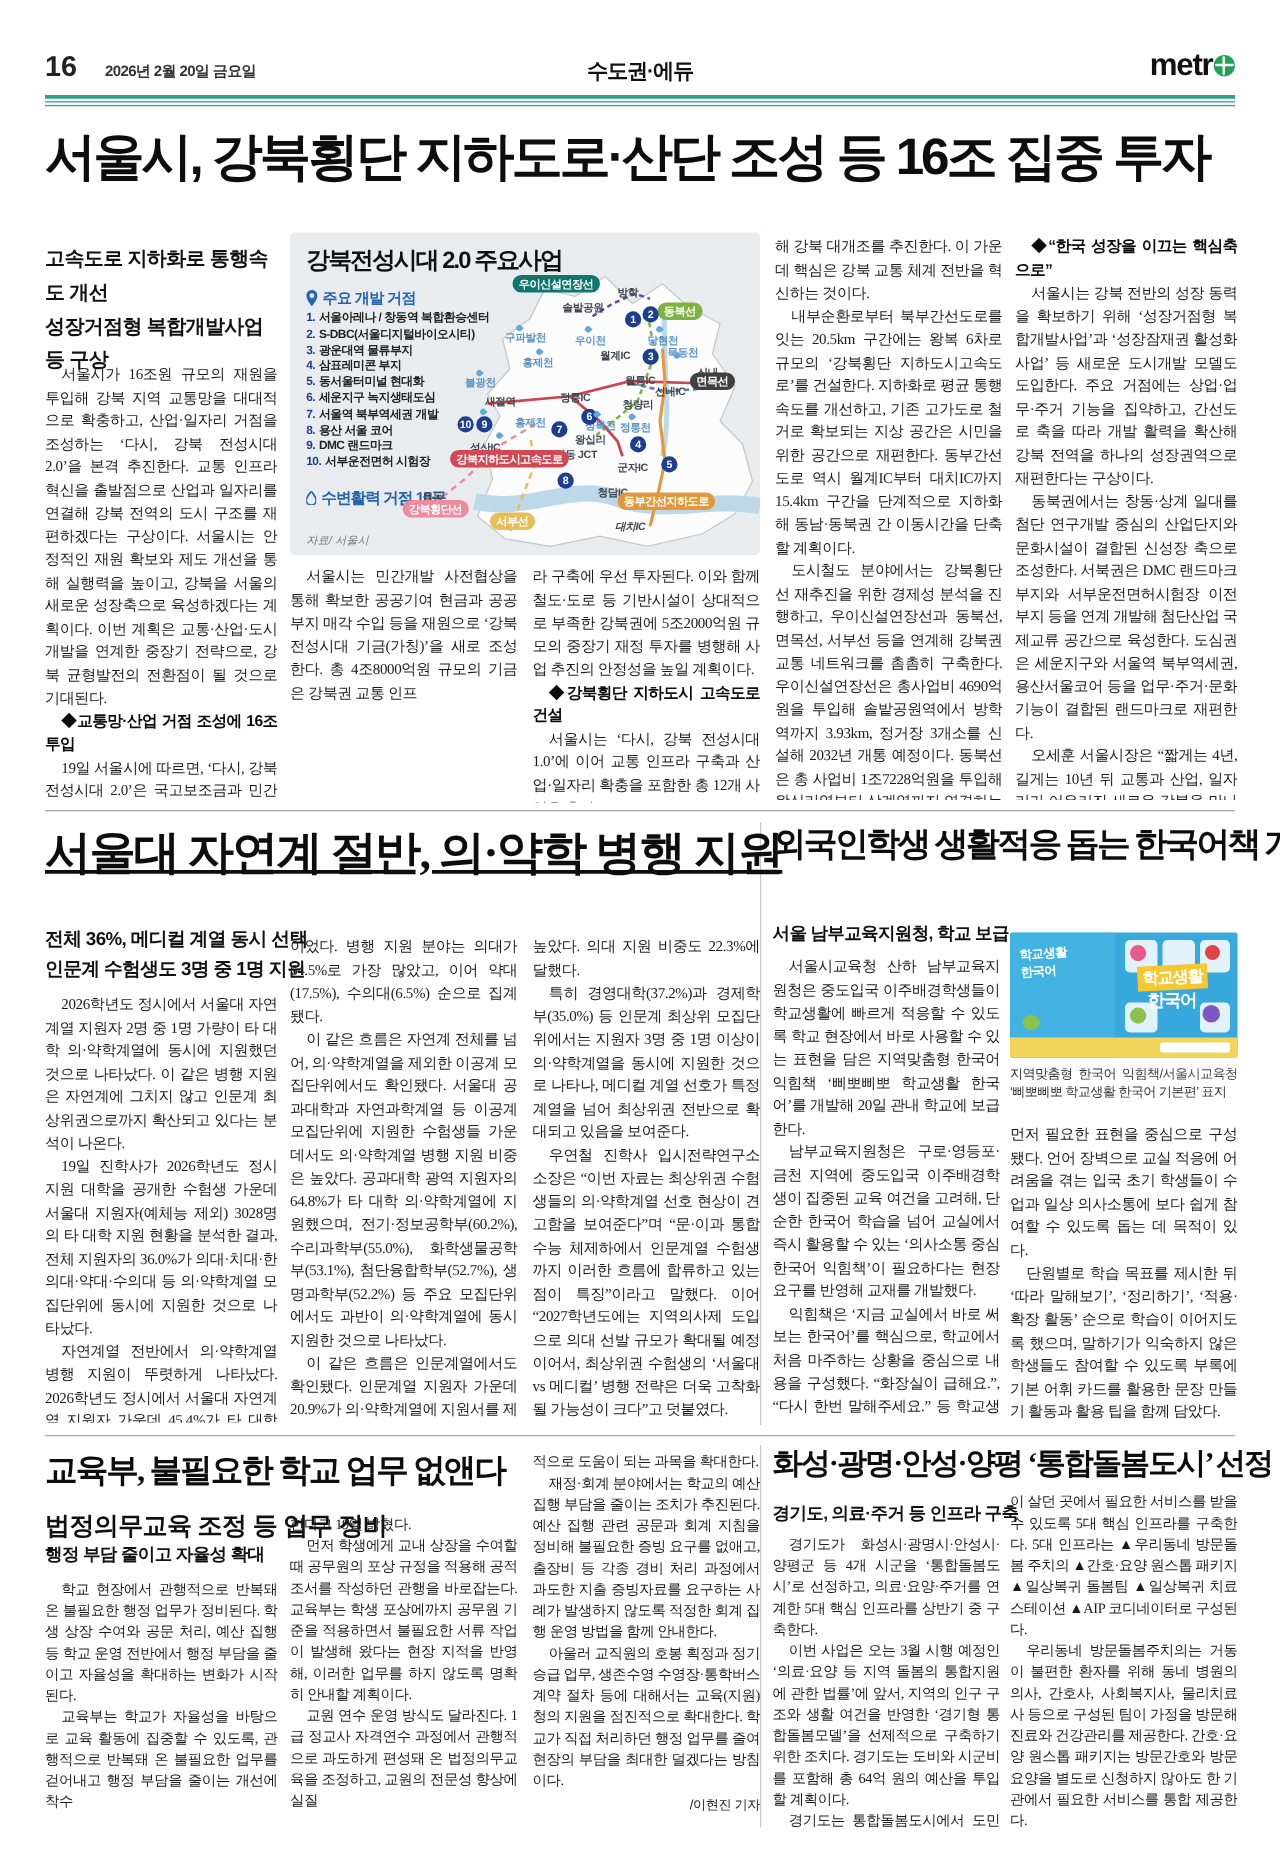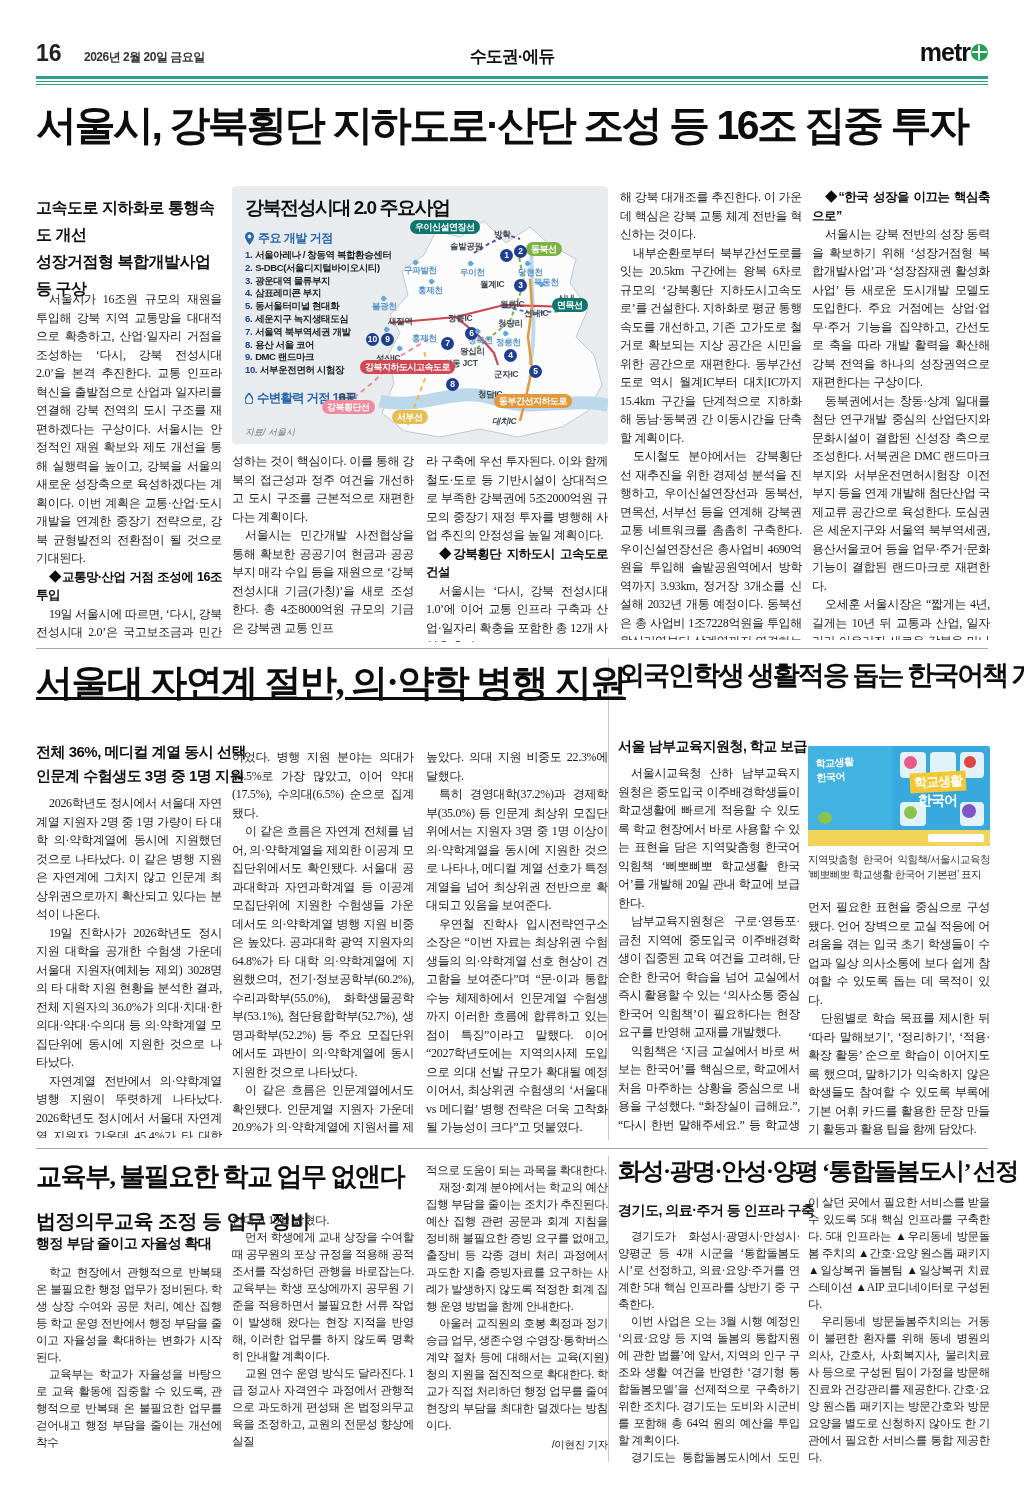--- a/index.html
+++ b/index.html
@@ -185,21 +185,21 @@
         <span class="mlabel" style="left: 228px; top: 161px;">왕십리</span>
         <span class="mlabel" style="left: 212px; top: 173px;">성동 JCT</span>
         <span class="mlabel" style="left: 144px; top: 168px;">성산IC</span>
         <span class="mlabel" style="left: 262px; top: 184px;">군자IC</span>
         <span class="mlabel" style="left: 246px; top: 204px;">청담IC</span>
         <span class="mlabel" style="left: 260px; top: 231px; font-style: italic;">대치IC</span>
         <span class="mlabel" style="left: 106px; top: 207px;">목동</span>
         <span class="mlabel blue" style="left: 180px; top: 148px;">홍제천</span>
         <span class="mbadge" style="left: 178px; top: 34px; background: #0f766e;">우이신설연장선</span>
         <span class="mbadge" style="left: 294px; top: 56px; background: rgb(124, 179, 66);">동북선</span>
-        <span class="mbadge" style="left: 320px; top: 112px; background: #0f766e;">면목선</span>
+        <span class="mbadge" style="left: 320px; top: 112px; background: #404040;">면목선</span>
         <span class="mbadge" style="left: 128px; top: 174px; background: rgb(208, 74, 85);">강북지하도시고속도로</span>
         <span class="mbadge" style="left: 262px; top: 208px; background: rgb(226, 153, 60);">동부간선지하도로</span>
         <span class="mbadge" style="left: 160px; top: 224px; background: rgb(231, 189, 85);">서부선</span>
         <span class="mbadge" style="left: 90px; top: 214px; background: rgb(239, 139, 157);">강북횡단선</span>
         <span class="mmark" style="left: 268px; top: 63px;">1</span>
         <span class="mmark" style="left: 282px; top: 59px;">2</span>
         <span class="mmark" style="left: 282px; top: 93px;">3</span>
         <span class="mmark" style="left: 272px; top: 163px;">4</span>
         <span class="mmark" style="left: 297px; top: 179px;">5</span>
         <span class="mmark" style="left: 233px; top: 141px;">6</span>
@@ -214,21 +214,20 @@
         <span class="mdrop" style="left: 181px; top: 74px;"></span>
         <span class="mdrop" style="left: 149px; top: 110px;"></span>
         <span class="mdrop" style="left: 243px; top: 143px;"></span>
         <span class="mdrop" style="left: 271px; top: 145px;"></span>
         <span class="mdrop" style="left: 165px; top: 160px;"></span>
         <span class="mdrop" style="left: 152px; top: 141px;"></span>
       </div>
   </div>
 
   <div class="col" style="left:232px;top:452px;width:182px;height:190px;">
-    <p class="cont">성하는 것이 핵심이다. 이를 통해 강북의 접근성과 정주 여건을 개선하고 도시 구조를 근본적으로 재편한다는 계획이다.</p>
     <p>서울시는 민간개발 사전협상을 통해 확보한 공공기여 현금과 공공부지 매각 수입 등을 재원으로 ‘강북 전성시대 기금(가칭)’을 새로 조성한다. 총 4조8000억원 규모의 기금은 강북권 교통 인프</p>
   </div>
   <div class="col" style="left:426px;top:452px;width:182px;height:190px;">
     <p class="cont">라 구축에 우선 투자된다. 이와 함께 철도·도로 등 기반시설이 상대적으로 부족한 강북권에 5조2000억원 규모의 중장기 재정 투자를 병행해 사업 추진의 안정성을 높일 계획이다.</p>
     <p class="xhead">◆강북횡단 지하도시 고속도로 건설</p>
     <p>서울시는 ‘다시, 강북 전성시대 1.0’에 이어 교통 인프라 구축과 산업·일자리 확충을 포함한 총 12개 사업을 추가</p>
   </div>
   <div class="col" style="left:620px;top:188px;width:182px;height:452px;">
     <p class="cont">해 강북 대개조를 추진한다. 이 가운데 핵심은 강북 교통 체계 전반을 혁신하는 것이다.</p>
     <p>내부순환로부터 북부간선도로를 잇는 20.5km 구간에는 왕복 6차로 규모의 ‘강북횡단 지하도시고속도로’를 건설한다. 지하화로 평균 통행속도를 개선하고, 기존 고가도로 철거로 확보되는 지상 공간은 시민을 위한 공간으로 재편한다. 동부간선도로 역시 월계IC부터 대치IC까지 15.4km 구간을 단계적으로 지하화해 동남·동북권 간 이동시간을 단축할 계획이다.</p>

